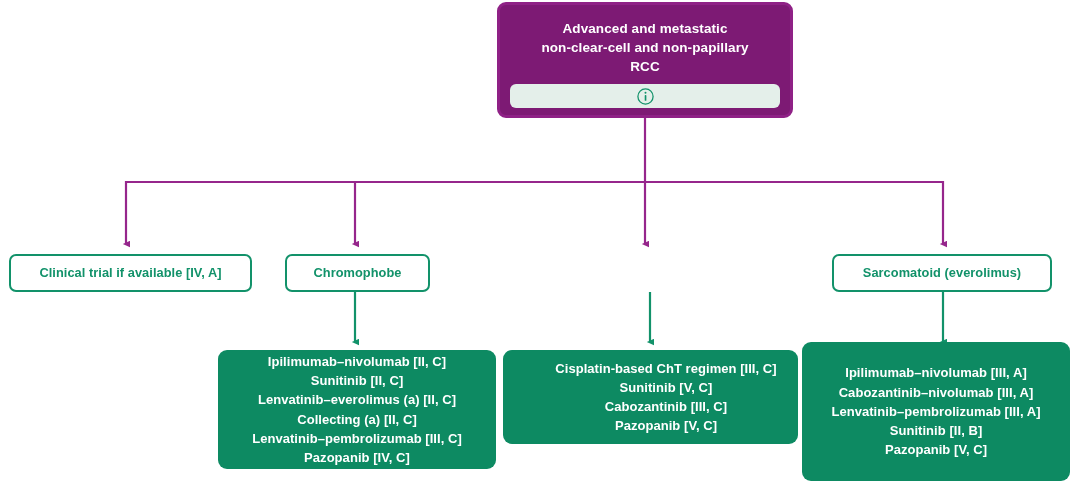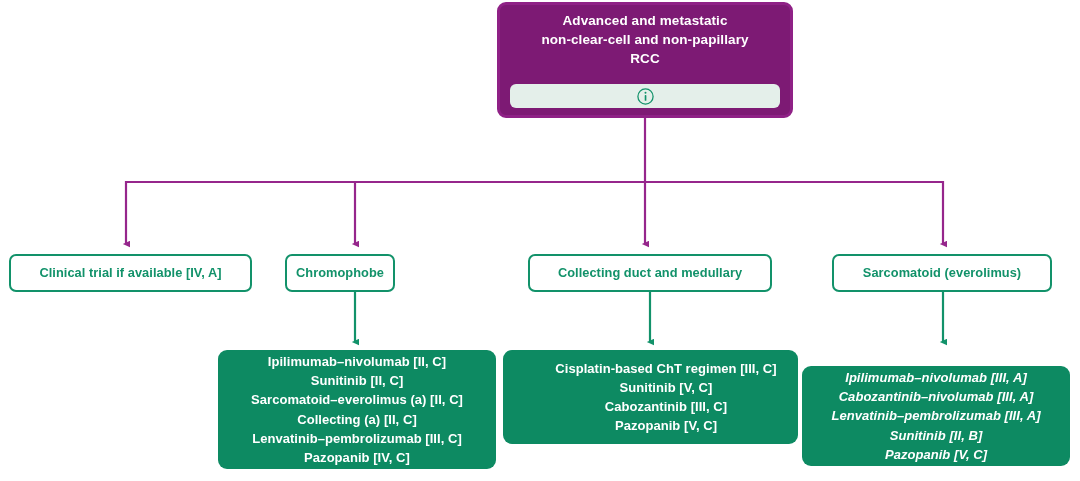--- a/index.html
+++ b/index.html
@@ -34,21 +34,21 @@
   .root-node {
     position: absolute;
     left: 497px;
     top: 2px;
     width: 296px;
     height: 116px;
     box-sizing: border-box;
     background: #7d1a74;
     border: 3px solid #8f2186;
     border-radius: 9px;
-    padding: 4px 10px 7px 10px;
+    padding: 12px 10px 7px 10px;
     display: flex;
     flex-direction: column;
     justify-content: space-between;
     align-items: center;
   }
   .root-title {
     color: #ffffff;
     font-size: 13.5px;
     font-weight: bold;
     line-height: 1.42;
@@ -110,27 +110,27 @@
     font-size: 13px;
     font-weight: bold;
     line-height: 1.48;
     text-align: center;
     letter-spacing: 0.05px;
   }
   .tx-list .tx-item { display: block; white-space: nowrap; }
 
   
   #cat-0 { left: 9px;   top: 254px; width: 243px; height: 38px; }
-  #cat-1 { left: 285px; top: 254px; width: 110px; height: 38px; }
+  #cat-1 { left: 285px; top: 254px; width: 145px; height: 38px; }
   #cat-2 { left: 528px; top: 254px; width: 244px; height: 38px; }
   #cat-3 { left: 832px; top: 254px; width: 220px; height: 38px; }
 
   #tx-1 { left: 218px; top: 350px; width: 278px; height: 119px; }
   #tx-2 { left: 503px; top: 350px; width: 295px; height: 94px; padding-left: 39px; }
-  #tx-3 { left: 802px; top: 366px; width: 268px; height: 100px; font-style: italic; }
+  #tx-3 { left: 802px; top: 342px; width: 268px; height: 139px; }
 </style>
 </head>
 <body>
 
 <div id="canvas">
 
   <svg id="connectors" viewBox="0 0 1080 481" width="1080" height="481" aria-hidden="true">
     <defs>
       <marker id="arrow-purple" markerWidth="8" markerHeight="8" refX="3.2" refY="4" orient="auto" markerUnits="userSpaceOnUse">
         <path d="M0,0 L6.4,0 L3.2,7.2 Z" fill="#96268c"></path>
@@ -168,33 +168,30 @@
   </div>
 
   <div class="cat-box" id="cat-0">
     <span class="cat-label">Clinical trial if available [IV, A]</span>
   </div>
 
   <div class="cat-box" id="cat-1">
     <span class="cat-label">Chromophobe</span>
   </div>
 
-  <div class="cat-box" id="cat-2">
-    <span class="cat-label">Collecting duct and medullary</span>
-  </div>
 
   <div class="cat-box" id="cat-3">
     <span class="cat-label">Sarcomatoid (everolimus)</span>
   </div>
 
   <div class="tx-box" id="tx-1">
     <div class="tx-list">
         <span class="tx-item">Ipilimumab–nivolumab [II, C]</span>
         <span class="tx-item">Sunitinib [II, C]</span>
-        <span class="tx-item">Sarcomatoid–everolimus (a) [II, C]</span>
+        <span class="tx-item">Lenvatinib–everolimus (a) [II, C]</span>
         <span class="tx-item">Collecting (a) [II, C]</span>
         <span class="tx-item">Lenvatinib–pembrolizumab [III, C]</span>
         <span class="tx-item">Pazopanib [IV, C]</span>
       </div>
   </div>
 
   <div class="tx-box" id="tx-2">
     <div class="tx-list">
         <span class="tx-item">Cisplatin-based ChT regimen [III, C]</span>
         <span class="tx-item">Sunitinib [V, C]</span>

